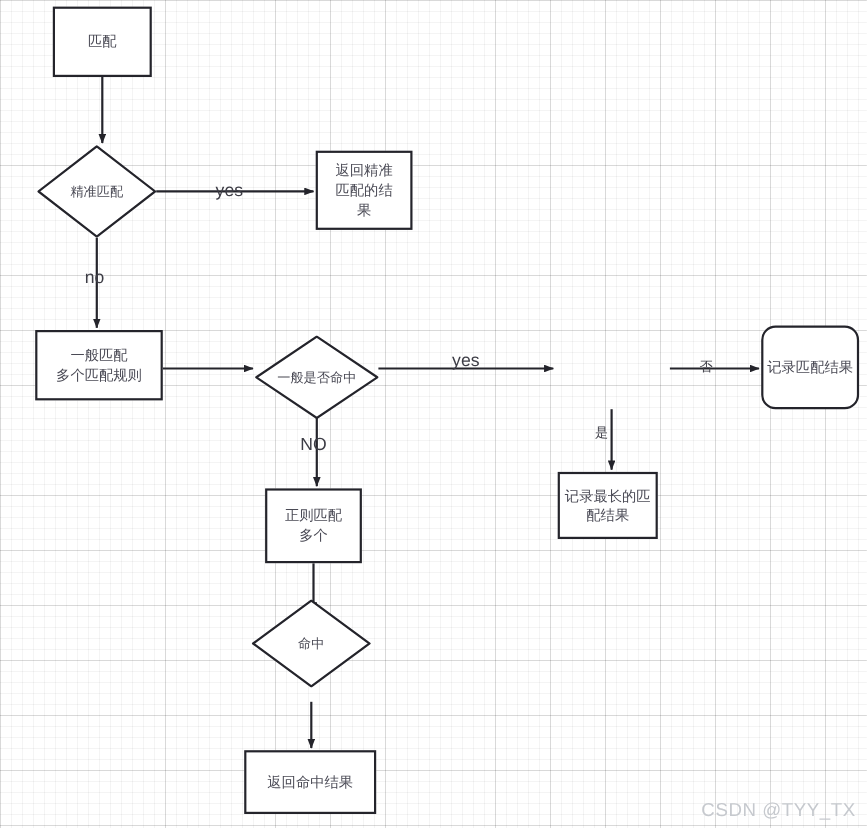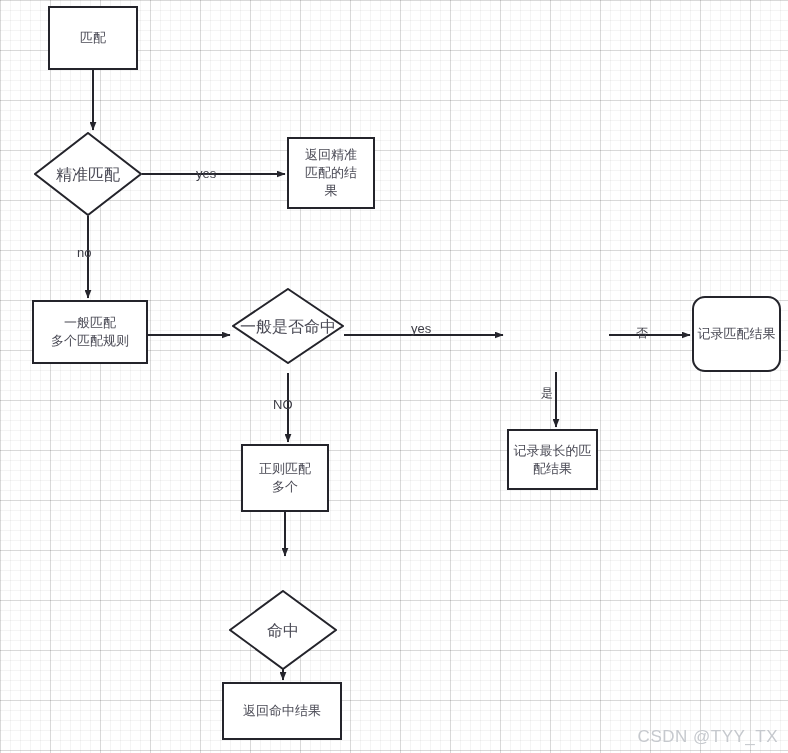--- a/index.html
+++ b/index.html
@@ -54,33 +54,33 @@
     background: #ffffff;
     border: 2px solid #24242b;
   }
   .node.decision {
     background: transparent;
   }
   .node.decision .dtext {
     position: relative;
     z-index: 2;
     color: #4a4a55;
-    font-size: 16px;
+    font-size: 12px;
     line-height: 17px;
   }
   .node.decision .dshape {
     position: absolute;
     left: 0; top: 0;
     width: 100%; height: 100%;
     z-index: 1;
   }
   .edge-label {
     position: absolute;
     color: #3c3c45;
-    font-size: 13px;
+    font-size: 16px;
     line-height: 15px;
     white-space: nowrap;
     background: transparent;
   }
   .edge-label.cjk {
     font-size: 12px;
   }
   #watermark {
     position: absolute;
     right: 10px;
@@ -149,29 +149,29 @@
     <span>返回命中结果</span>
   </div>
 
   <div class="node decision" style="left:34px; top:132px; width:108px; height:84px;">
     <svg class="dshape" viewBox="0 0 108 84" preserveAspectRatio="none">
       <polygon points="54,1 107,42 54,83 1,42" fill="#ffffff" stroke="#24242b" stroke-width="2"></polygon>
     </svg>
     <span class="dtext">精准匹配</span>
   </div>
 
-  <div class="node decision" style="left:232px; top:288px; width:112px; height:76px;font-family:Liberation Serif, serif;">
+  <div class="node decision" style="left:232px; top:305px; width:112px; height:76px;font-family:Liberation Serif, serif;">
     <svg class="dshape" viewBox="0 0 112 76" preserveAspectRatio="none">
       <polygon points="56,1 111,38 56,75 1,38" fill="#ffffff" stroke="#24242b" stroke-width="2"></polygon>
     </svg>
     <span class="dtext">一般是否命中</span>
   </div>
 
 
-  <div class="node decision" style="left:229px; top:590px; width:108px; height:80px;">
+  <div class="node decision" style="left:229px; top:545px; width:108px; height:80px;">
     <svg class="dshape" viewBox="0 0 108 80" preserveAspectRatio="none">
       <polygon points="54,1 107,40 54,79 1,40" fill="#ffffff" stroke="#24242b" stroke-width="2"></polygon>
     </svg>
     <span class="dtext">命中</span>
   </div>
 
   <div class="edge-label" style="left:196px; top:166px;">yes</div>
 
   <div class="edge-label" style="left:77px; top:245px;">no</div>
 

